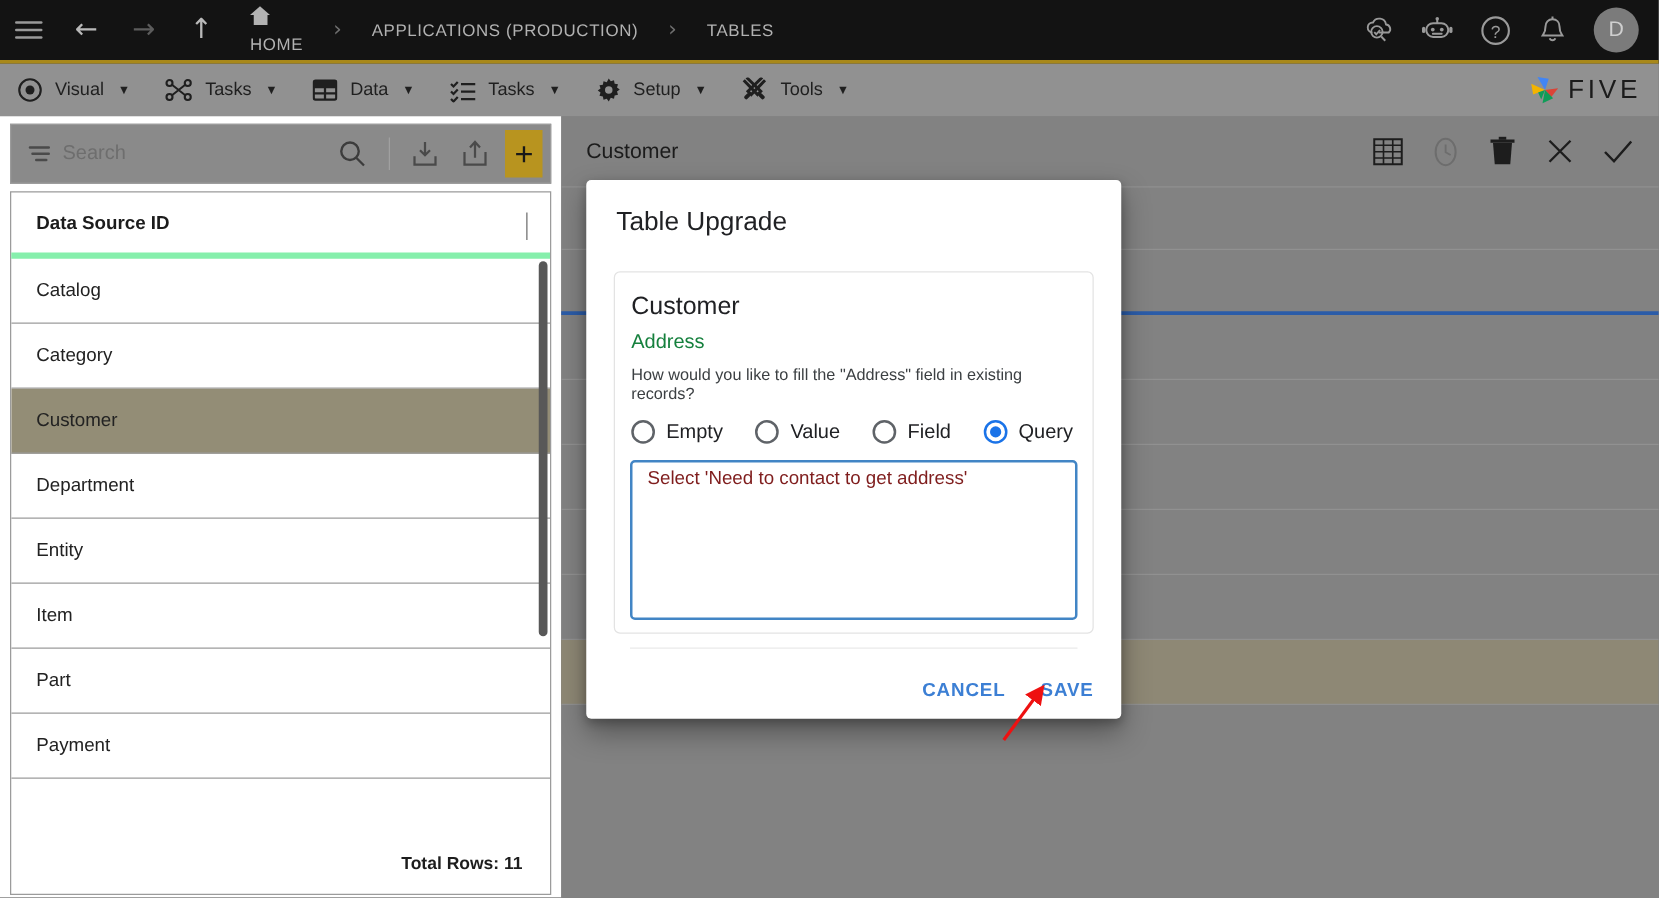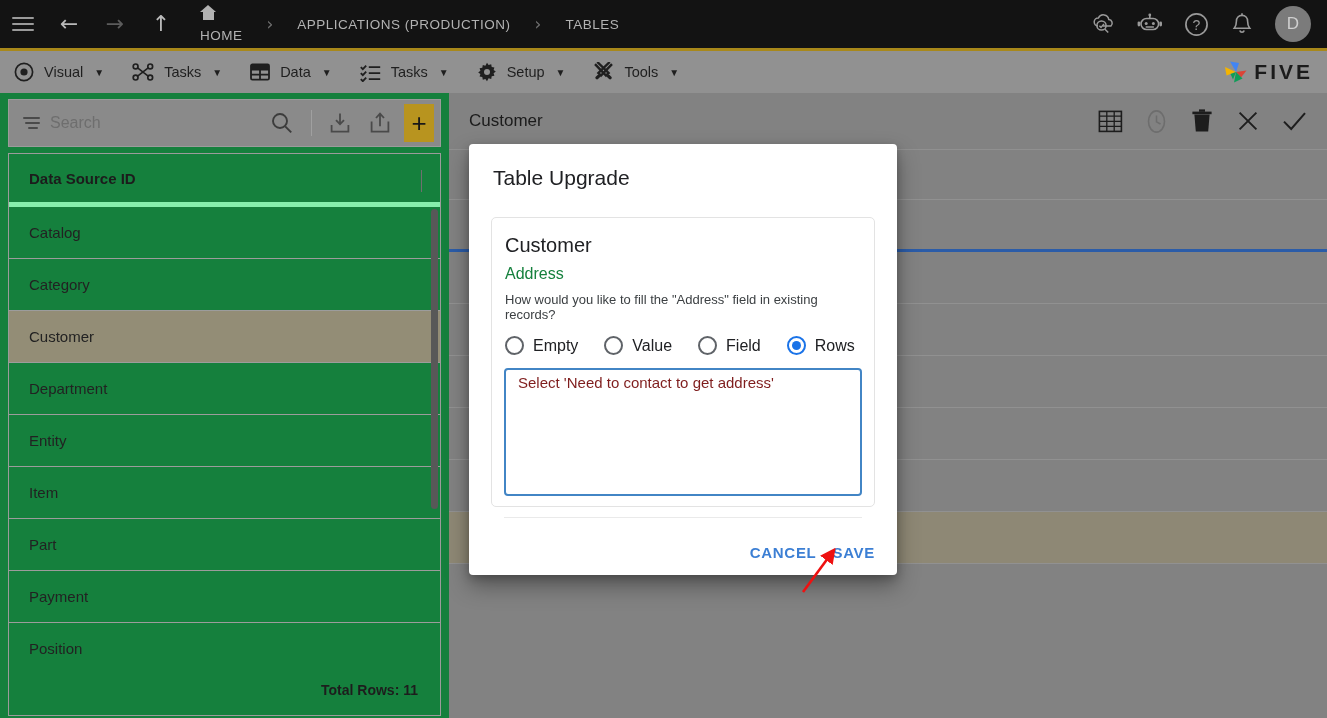--- a/index.html
+++ b/index.html
@@ -56,28 +56,28 @@
     position: absolute; left: 0; top: 51px; width: 1327px; height: 42px;
     background: #919191; display: flex; align-items: center;
   }
   .menu-item {
     display: flex; align-items: center; gap: 8px; padding: 0 14px; height: 42px;
     color: #1f1f1f; font-size: 14.5px;
   }
   .menu-item .cap { margin-left: 2px; }
   .caret { font-size: 10px; margin-left: 3px; }
   .five-logo {
-    margin-left: auto; margin-right: 14px; display: flex; align-items: center; gap: 5px; font-weight: bold;
+    margin-left: auto; margin-right: 14px; display: flex; align-items: center; gap: 5px;
   }
   .five-word { font-size: 21px; letter-spacing: 3px; color: #1b1b1b; font-family: "Liberation Sans", sans-serif; }
 
   
   .leftpanel {
     position: absolute; left: 0; top: 93px; width: 449px; height: 625px;
-    background: #15803d; padding: 6px 8px 8px 8px;
+    background: #ffffff; padding: 6px 8px 8px 8px;
   }
   .searchbar {
     height: 48px; background: #8a8a8a; border: 1px solid #9b9b9b;
     display: flex; align-items: center; padding-left: 14px; gap: 10px;
   }
   .filter-ico { width: 20px; }
   .filter-ico div { height: 2px; background: #4a4a4a; margin: 3px 0; border-radius: 1px; }
   .filter-ico div:nth-child(2) { width: 15px; margin-left: 2px;}
   .filter-ico div:nth-child(3) { width: 10px; margin-left: 5px;}
   .search-input {
@@ -169,21 +169,21 @@
   .radio.on::after { content: ""; width: 9px; height: 9px; border-radius: 50%; background: #1a73e8; }
   .radio-label { font-size: 16px; color: #202124; }
   .qbox {
     margin-top: 13px; height: 128px; border: 2px solid #4285c5; border-radius: 4px;
     padding: 3px 12px; font-size: 15px; color: #7f1d1d; line-height: 1.3;
     background: #fff; overflow: hidden; resize: none; width: 100%;
     font-family: Liberation Sans, sans-serif; outline: none;
   }
   .card-div { margin-top: 17px; height: 1px; background: #eaeaea; }
   .modal-foot {
-    position: absolute; right: 22px; bottom: 14px; display: flex; align-items: center; gap: 16px;
+    position: absolute; right: 22px; bottom: 14px; display: flex; align-items: center; gap: 28px;
   }
   .mbtn {
     font-size: 15px; letter-spacing: 0.7px; color: #3c7fd4; background: none; border: none;
     cursor: pointer; font-family: "Liberation Sans", sans-serif; font-weight: bold;
   }
   .arrow-annot { position: absolute; left: 795px; top: 548px; z-index: 60; pointer-events: none; }
 </style>
 </head>
 <body>
 
@@ -369,21 +369,20 @@
       </div>
       <div class="grid-rows">
         <div class="grow">Catalog</div>
         <div class="grow">Category</div>
         <div class="grow sel">Customer</div>
         <div class="grow">Department</div>
         <div class="grow">Entity</div>
         <div class="grow">Item</div>
         <div class="grow">Part</div>
         <div class="grow">Payment</div>
-        <div class="grow">Position</div>
         <div class="scrollthumb"></div>
       </div>
       <div class="grid-foot">Total Rows: 11</div>
     </div>
   </div>
 
   <div class="rightpanel">
     <div class="rp-head">
       <span class="rp-title">Customer</span>
       <div class="rp-actions">
@@ -476,21 +475,21 @@
         <label class="radio-wrap">
           <span class="radio"></span>
           <span class="radio-label">Value</span>
         </label>
         <label class="radio-wrap">
           <span class="radio"></span>
           <span class="radio-label">Field</span>
         </label>
         <label class="radio-wrap">
           <span class="radio on"></span>
-          <span class="radio-label">Rows</span>
+          <span class="radio-label">Query</span>
         </label>
       </div>
 
       <textarea class="qbox" style="">Select 'Need to contact to get address'</textarea>
       <div class="card-div"></div>
     </div>
 
     <div class="modal-foot">
       <button class="mbtn">CANCEL</button>
       <button class="mbtn">SAVE</button>

